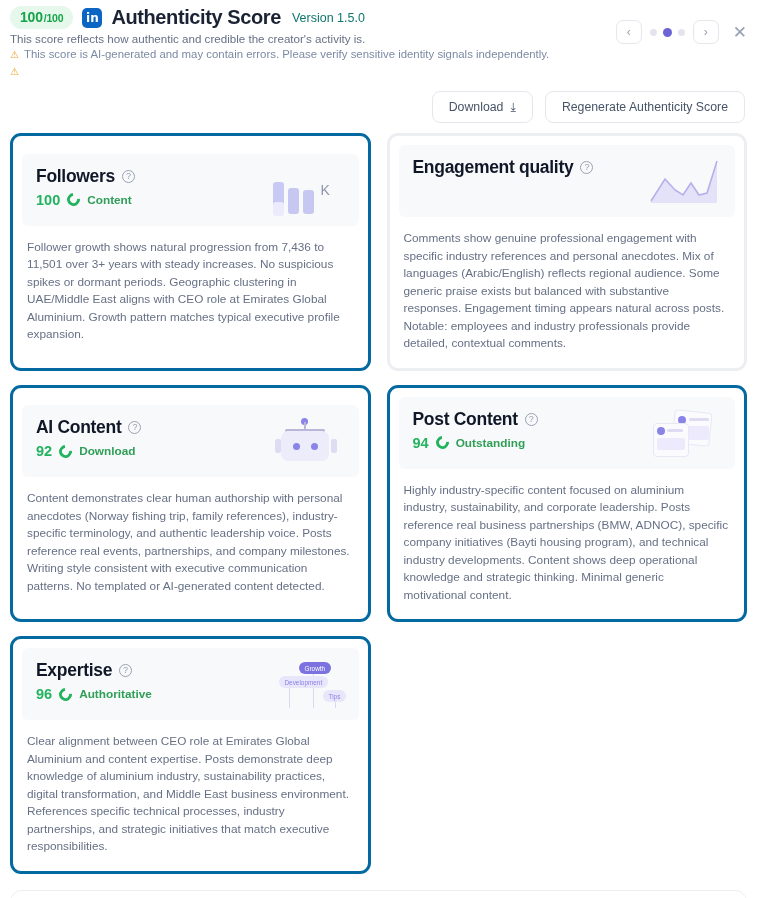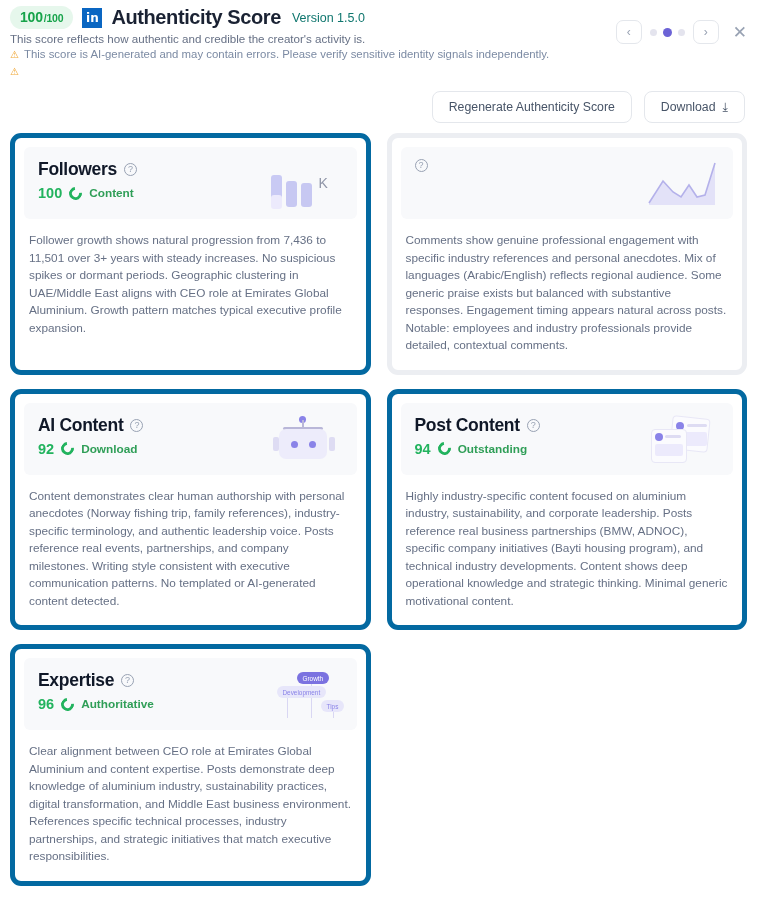--- a/index.html
+++ b/index.html
@@ -15,21 +15,21 @@
   .header { position: relative; padding: 6px 10px 4px 10px; }
   .title-row { display: flex; align-items: center; gap: 9px; }
   .score-pill {
     background: #e6f7ec; color: #16a34a;
     border-radius: 20px; padding: 3px 10px 4px 10px;
     font-size: 14px; font-weight: 700; letter-spacing: -0.2px;
     display: flex; align-items: baseline; gap: 1px;
   }
   .score-pill .den { font-size: 10.5px; font-weight: 700; }
   .li-icon {
-    width: 20px; height: 20px; border-radius: 0; background: #0a66c2;
+    width: 20px; height: 20px; border-radius: 5px; background: #0a66c2;
     color: #fff; font-size: 12px; font-weight: 700;
     display: flex; align-items: center; justify-content: center;
     font-family: "DejaVu Sans", sans-serif; line-height: 1;
   }
   .app-title { font-size: 20px; font-weight: 700; color: #1a2233; letter-spacing: -0.4px; }
   .app-version { font-size: 12.5px; color: #0f766e; margin-left: 2px; }
   .subtitle { font-size: 11.6px; color: #667085; margin-top: 3px; }
   .warn-row { display: flex; align-items: flex-start; gap: 5px; margin-top: 2px; }
   .warn-ico { color: #f0a93b; font-size: 10px; line-height: 15px; }
   .warn-text { font-size: 11.4px; color: #7b8aa3; line-height: 15px; }
@@ -56,22 +56,22 @@
     font-size: 12.3px; color: #475467; padding: 8px 16px; cursor: pointer;
     display: flex; align-items: center; gap: 7px; white-space: nowrap;
   }
 
   
   .grid {
     display: grid; grid-template-columns: 1fr 1fr;
     gap: 14px 16px; padding: 0 10px;
   }
   .card {
-    border: 5px solid #0369a1; border-radius: 11px; background: #fff;
-    overflow: hidden; display: flex; flex-direction: column;
+    border: 3px solid #0369a1; border-radius: 11px; background: #fff;
+    overflow: hidden; display: flex; flex-direction: column; justify-content: center;
   }
   .card.neutral { border-color: #eceef2; }
   .card-head {
     background: #f8f9fb; padding: 12px 14px 10px 14px;
     display: flex; justify-content: space-between; align-items: flex-start;
     margin: 9px 9px 0 9px; border-radius: 6px;
   }
   .card-head-left { display: flex; flex-direction: column; gap: 5px; }
   .card-title-row { display: flex; align-items: center; gap: 7px; }
   .card-title { font-size: 17.5px; font-weight: 700; color: #101828; letter-spacing: -0.3px; }
@@ -162,25 +162,25 @@
         <span class="dot"></span>
       </div>
       <div class="nav-btn">›</div>
     </div>
     <div class="close-x">✕</div>
   </div>
 </div>
 
 <div class="actions">
   <button class="btn">
-    <span>Regenerate Authenticity Score</span>
+    <span>Download</span>
+    <span>⤓</span>
   </button>
   <button class="btn">
-    <span>Download</span>
-    <span>⤓</span>
+    <span>Regenerate Authenticity Score</span>
   </button>
 </div>
 
 <div class="grid">
 
   <div class="card">
     <div class="card-head">
       <div class="card-head-left">
         <div class="card-title-row">
           <span class="card-title">Followers</span>
@@ -202,20 +202,21 @@
         </div>
       </div>
     </div>
     <div class="card-body">Follower growth shows natural progression from 7,436 to 11,501 over 3+ years with steady increases. No suspicious spikes or dormant periods. Geographic clustering in UAE/Middle East aligns with CEO role at Emirates Global Aluminium. Growth pattern matches typical executive profile expansion.</div>
   </div>
 
   <div class="card neutral">
     <div class="card-head">
       <div class="card-head-left">
         <div class="card-title-row">
+          <span class="card-title">Engagement quality</span>
           <span class="help-ico">?</span>
         </div>
       </div>
       <div class="thumb">
         <svg width="72" height="50" viewBox="0 0 72 50">
           <polygon points="2,44 16,22 26,33 34,38 42,26 50,38 58,36 68,4 68,46 2,46" fill="#e3e2f8"></polygon>
           <polyline points="2,44 16,22 26,33 34,38 42,26 50,38 58,36 68,4" fill="none" stroke="#b4b1ea" stroke-width="1.6"></polyline>
         </svg>
       </div>
     </div>

